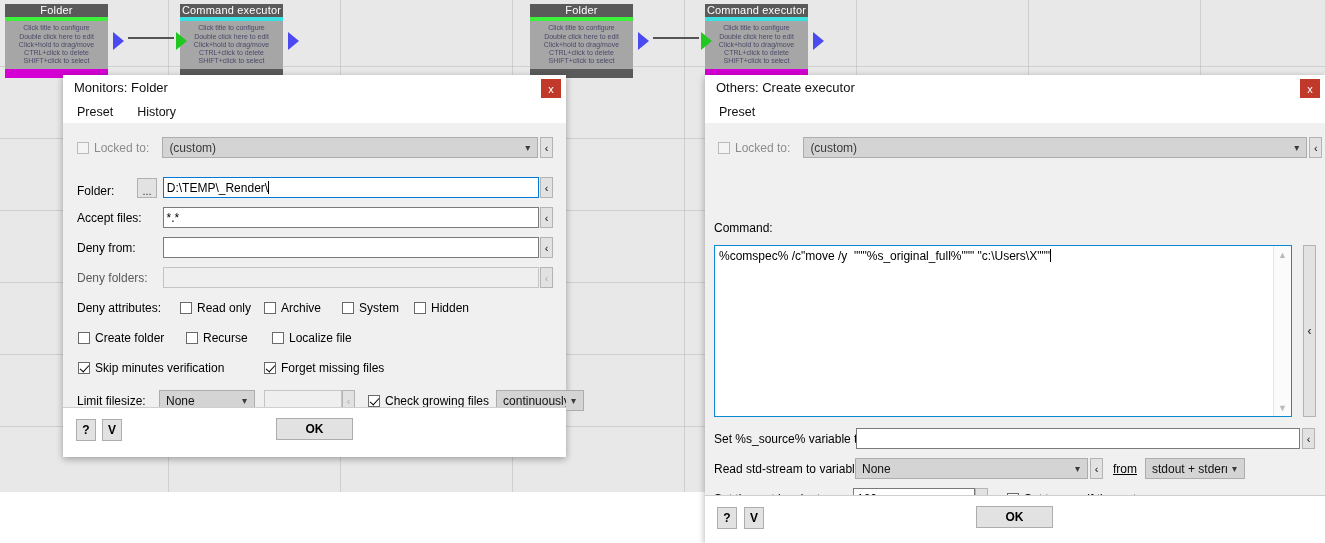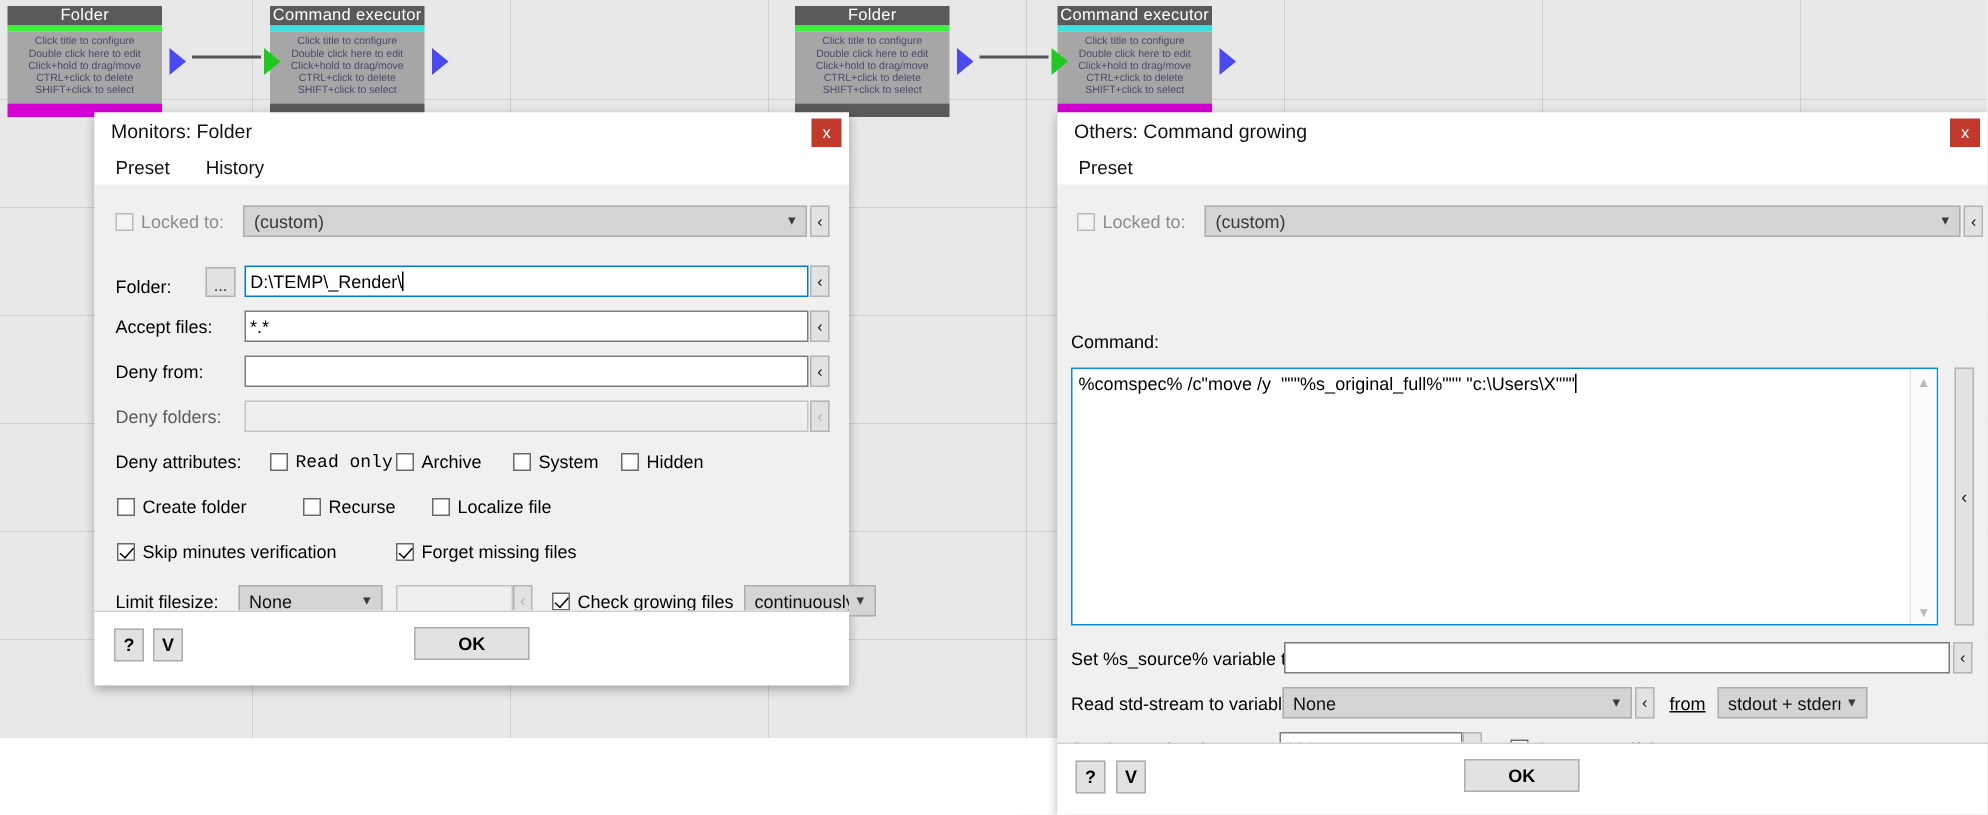--- a/index.html
+++ b/index.html
@@ -308,40 +308,40 @@
     <div class="row" style="left:14px;top:144px;width:476px;">
       <span class="lbl dim" style="width:88px;color:#5a5a5a;">Deny folders:</span>
       <span class="tb disabled" style="width:387px;display:flex;align-items:center;">
         <span></span>
       </span>
       <span class="sidebtn disabled" style="margin-left:1px;">‹</span>
     </div>
 
     <div class="row" style="left:14px;top:178px;">
       <span class="lbl" style="width:103px;">Deny attributes:</span>
-      <span class="cb" style="width:84px;font-family:Liberation Mono, monospace;">
+      <span class="cb" style="width:84px;">
         <span class="box"></span>
         <span class="t">Read only</span>
       </span>
       <span class="cb" style="width:78px;">
         <span class="box"></span>
         <span class="t">Archive</span>
       </span>
       <span class="cb" style="width:72px;">
         <span class="box"></span>
         <span class="t">System</span>
       </span>
       <span class="cb">
         <span class="box"></span>
         <span class="t">Hidden</span>
       </span>
     </div>
 
     <div class="row" style="left:15px;top:208px;">
-      <span class="cb" style="width:124px;">
+      <span class="cb" style="width:108px;">
         <span class="box"></span>
         <span class="t">Create folder</span>
       </span>
       <span class="cb" style="width:86px;">
         <span class="box"></span>
         <span class="t">Recurse</span>
       </span>
       <span class="cb">
         <span class="box"></span>
         <span class="t">Localize file</span>
@@ -379,21 +379,21 @@
   </div>
 
   <div class="dlg-foot" style="height:45px;">
     <div class="btn" style="position:absolute;left:13px;top:11px;width:20px;height:22px;">?</div>
     <div class="btn" style="position:absolute;left:39px;top:11px;width:20px;height:22px;">V</div>
     <div class="btn ok" style="position:absolute;left:213px;top:10px;width:77px;height:22px;">OK</div>
   </div>
 </div>
 
 <div class="dlg" id="dlg-cmd" style="left:705px;top:75px;width:620px;height:468px;">
-  <div class="dlg-title">Others: Command growing</div>
+  <div class="dlg-title">Others: Create executor</div>
   <div class="dlg-close">x</div>
   <div class="menubar">
     <span>Preset</span>
   </div>
 
   <div class="dlg-body" style="height:372px;">
 
     <div class="row" style="left:13px;top:14px;">
       <span class="cb">
         <span class="box dim"></span>

